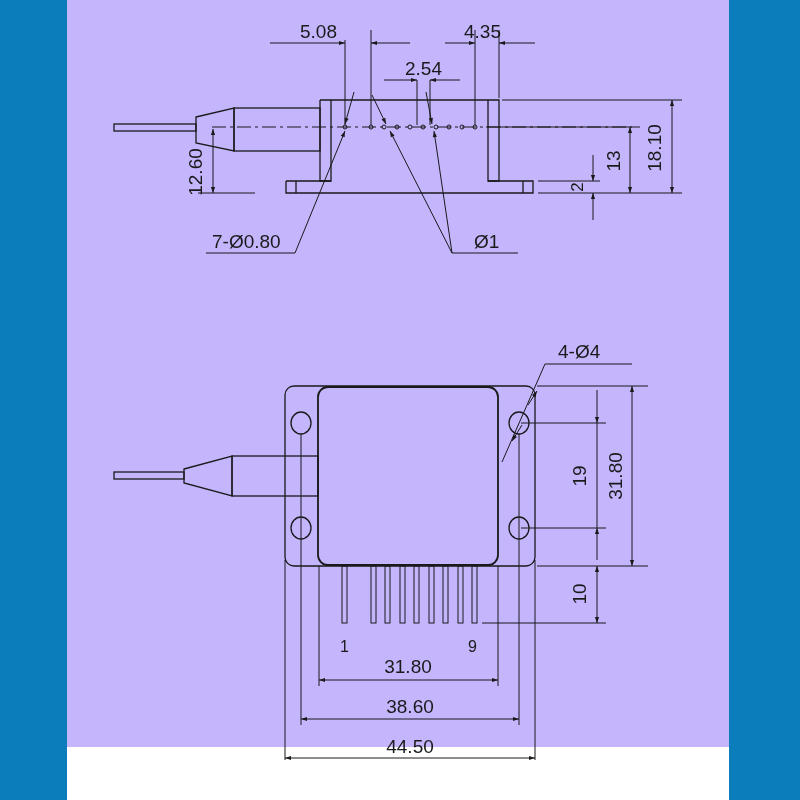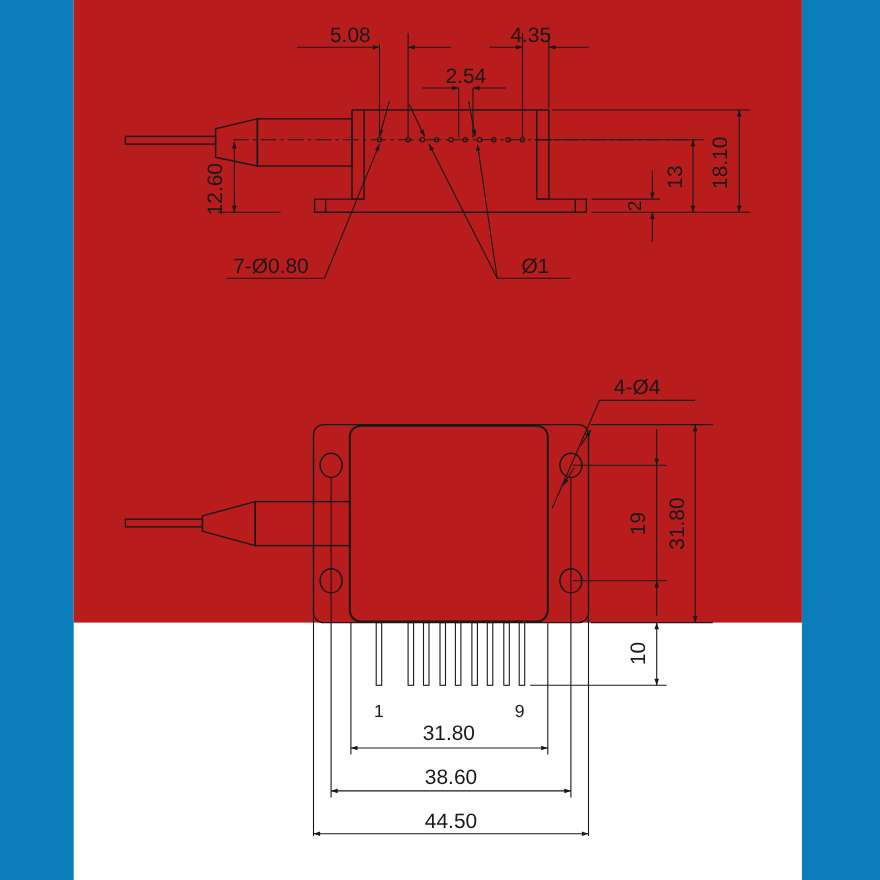--- a/index.html
+++ b/index.html
@@ -1,20 +1,20 @@
 <!DOCTYPE html>
 <html><head>
 <meta charset="utf-8">
 <style>
   html, body { margin: 0; padding: 0; }
   body { width: 800px; height: 800px; position: relative; background: #ffffff; overflow: hidden; font-family: "Liberation Sans", sans-serif; }
   .bar { position: absolute; top: 0; height: 800px; background: #0a7dba; }
   .bar-left { left: 0; width: 67px; }
   .bar-right { left: 729px; width: 71px; }
-  .canvas { position: absolute; left: 67px; top: 0; width: 662px; height: 566px; background: #b91c1c; text-decoration: underline; }
+  .canvas { position: absolute; left: 67px; top: 0; width: 662px; height: 747px; background: #c4b5fd; text-decoration: underline; }
   svg { position: absolute; left: 0; top: 0; }
   svg text { font-family: "Liberation Sans", sans-serif; fill: #1a1a1a; }
   .ln { stroke: #1a1a1a; stroke-width: 1.3; fill: none; }
   .thin { stroke: #1a1a1a; stroke-width: 1; fill: none; }
   .thick { stroke: #1a1a1a; stroke-width: 1.8; fill: none; }
   .dash { stroke: #1a1a1a; stroke-width: 1; fill: none; stroke-dasharray: 14 4 3 4; }
   .arr { fill: #1a1a1a; }
 </style>
 </head>
 <body>

